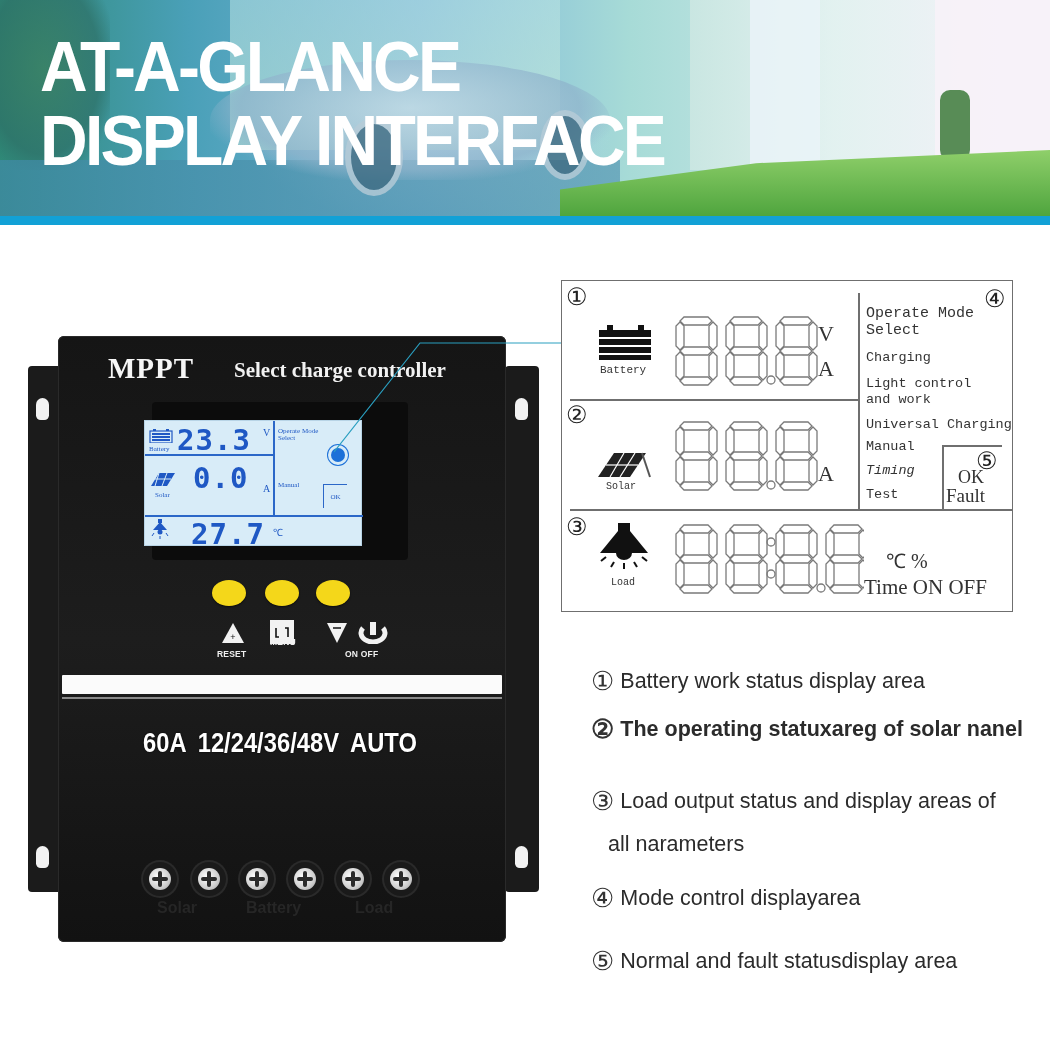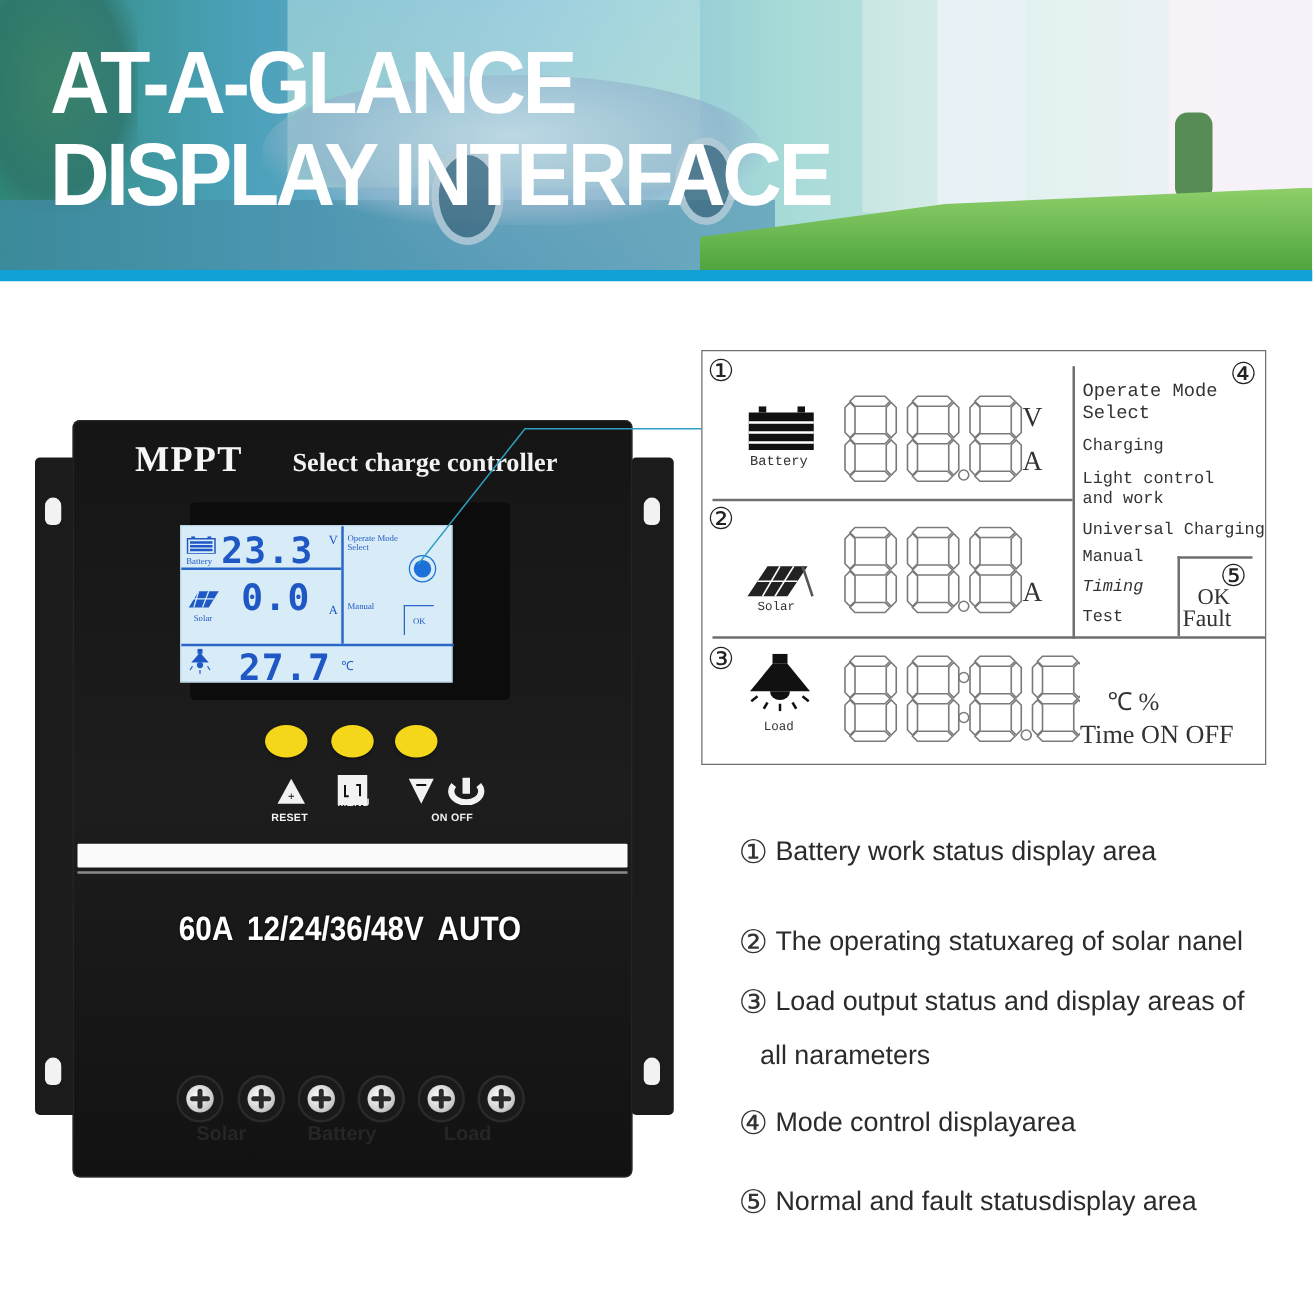--- a/index.html
+++ b/index.html
@@ -325,21 +325,21 @@
   <div class="dlabel" style="left:304px; top:206px; font-size:13.5px;">Test</div>
 
   <div class="circ" style="left:414px; top:168px;">⑤</div>
   <div class="dunit" style="left:396px; top:186px; font-size:18px;">OK</div>
   <div class="dunit" style="left:384px; top:204px; font-size:19px;">Fault</div>
 </div>
 
 <div class="legend-item" style="top:666px;">
   <span class="num">①</span><span>Battery work status display area</span>
 </div>
-<div class="legend-item" style="top:738px;">
+<div class="legend-item" style="top:714px;font-weight:bold;">
   <span class="num">②</span><span>The operating statuxareg of solar nanel</span>
 </div>
 <div class="legend-item" style="top:786px;">
   <span class="num">③</span><span>Load output status and display areas of</span>
 </div>
 <div class="legend-cont" style="top:832px;">all narameters</div>
 <div class="legend-item" style="top:883px;">
   <span class="num">④</span><span>Mode control displayarea</span>
 </div>
 <div class="legend-item" style="top:946px;">

